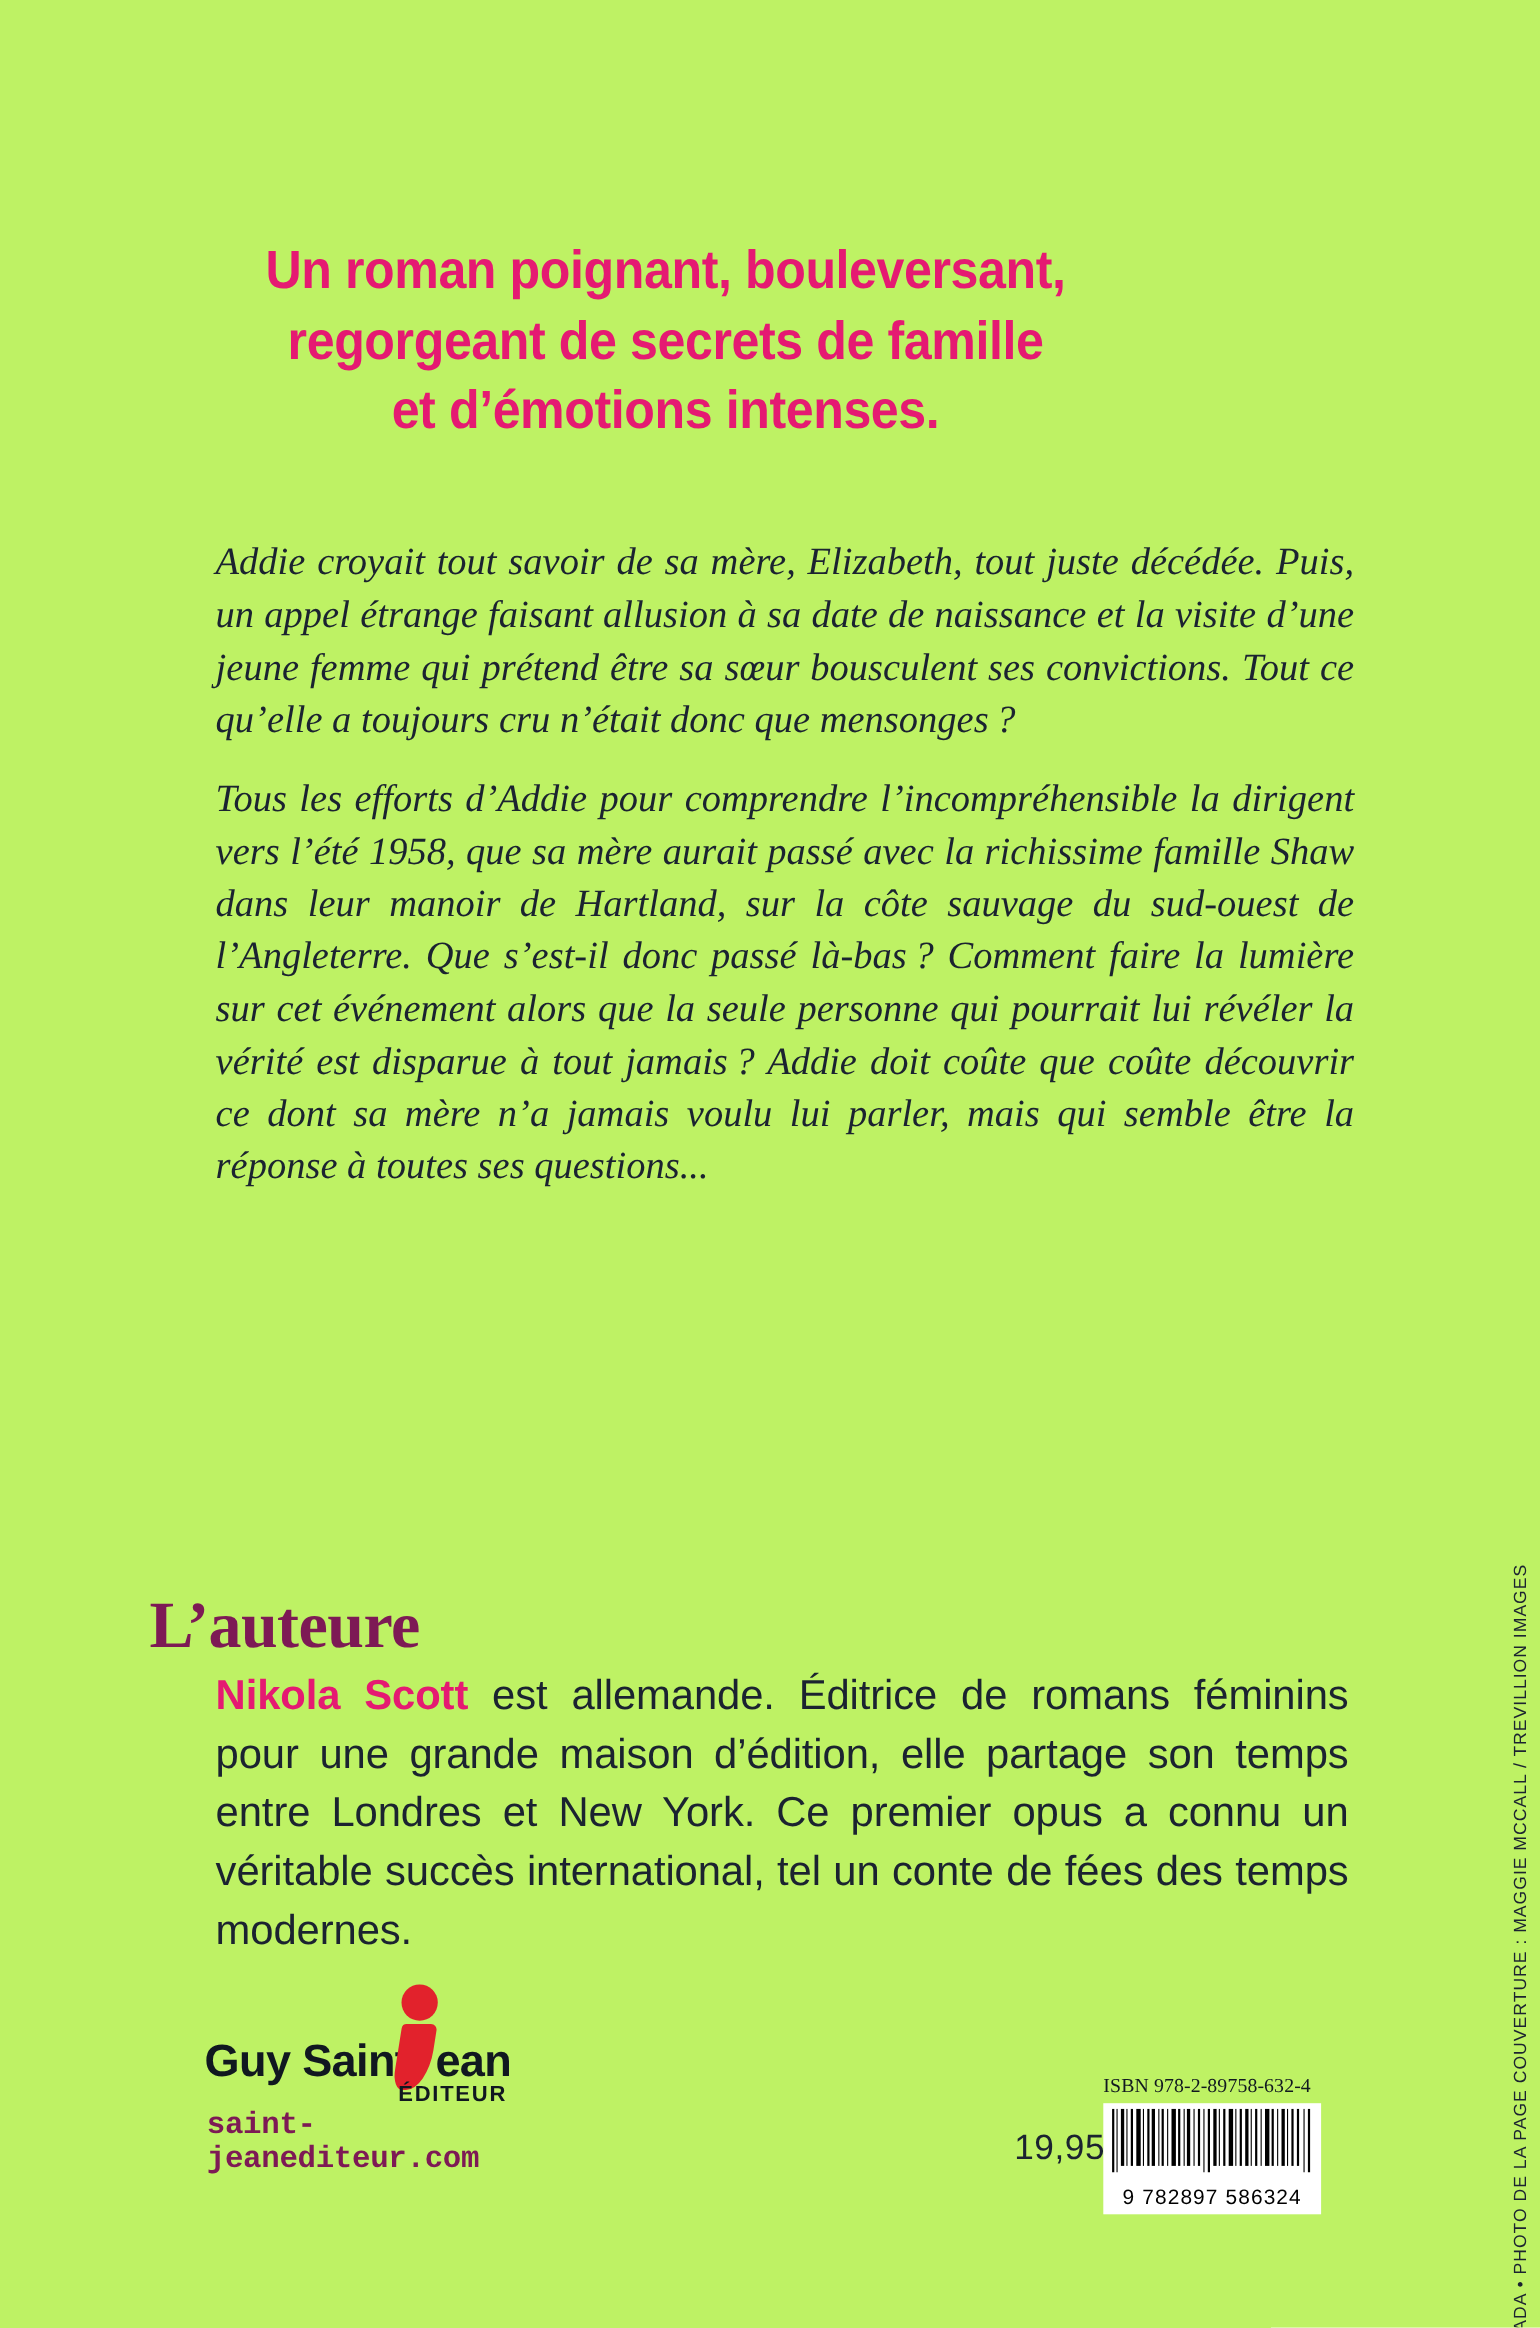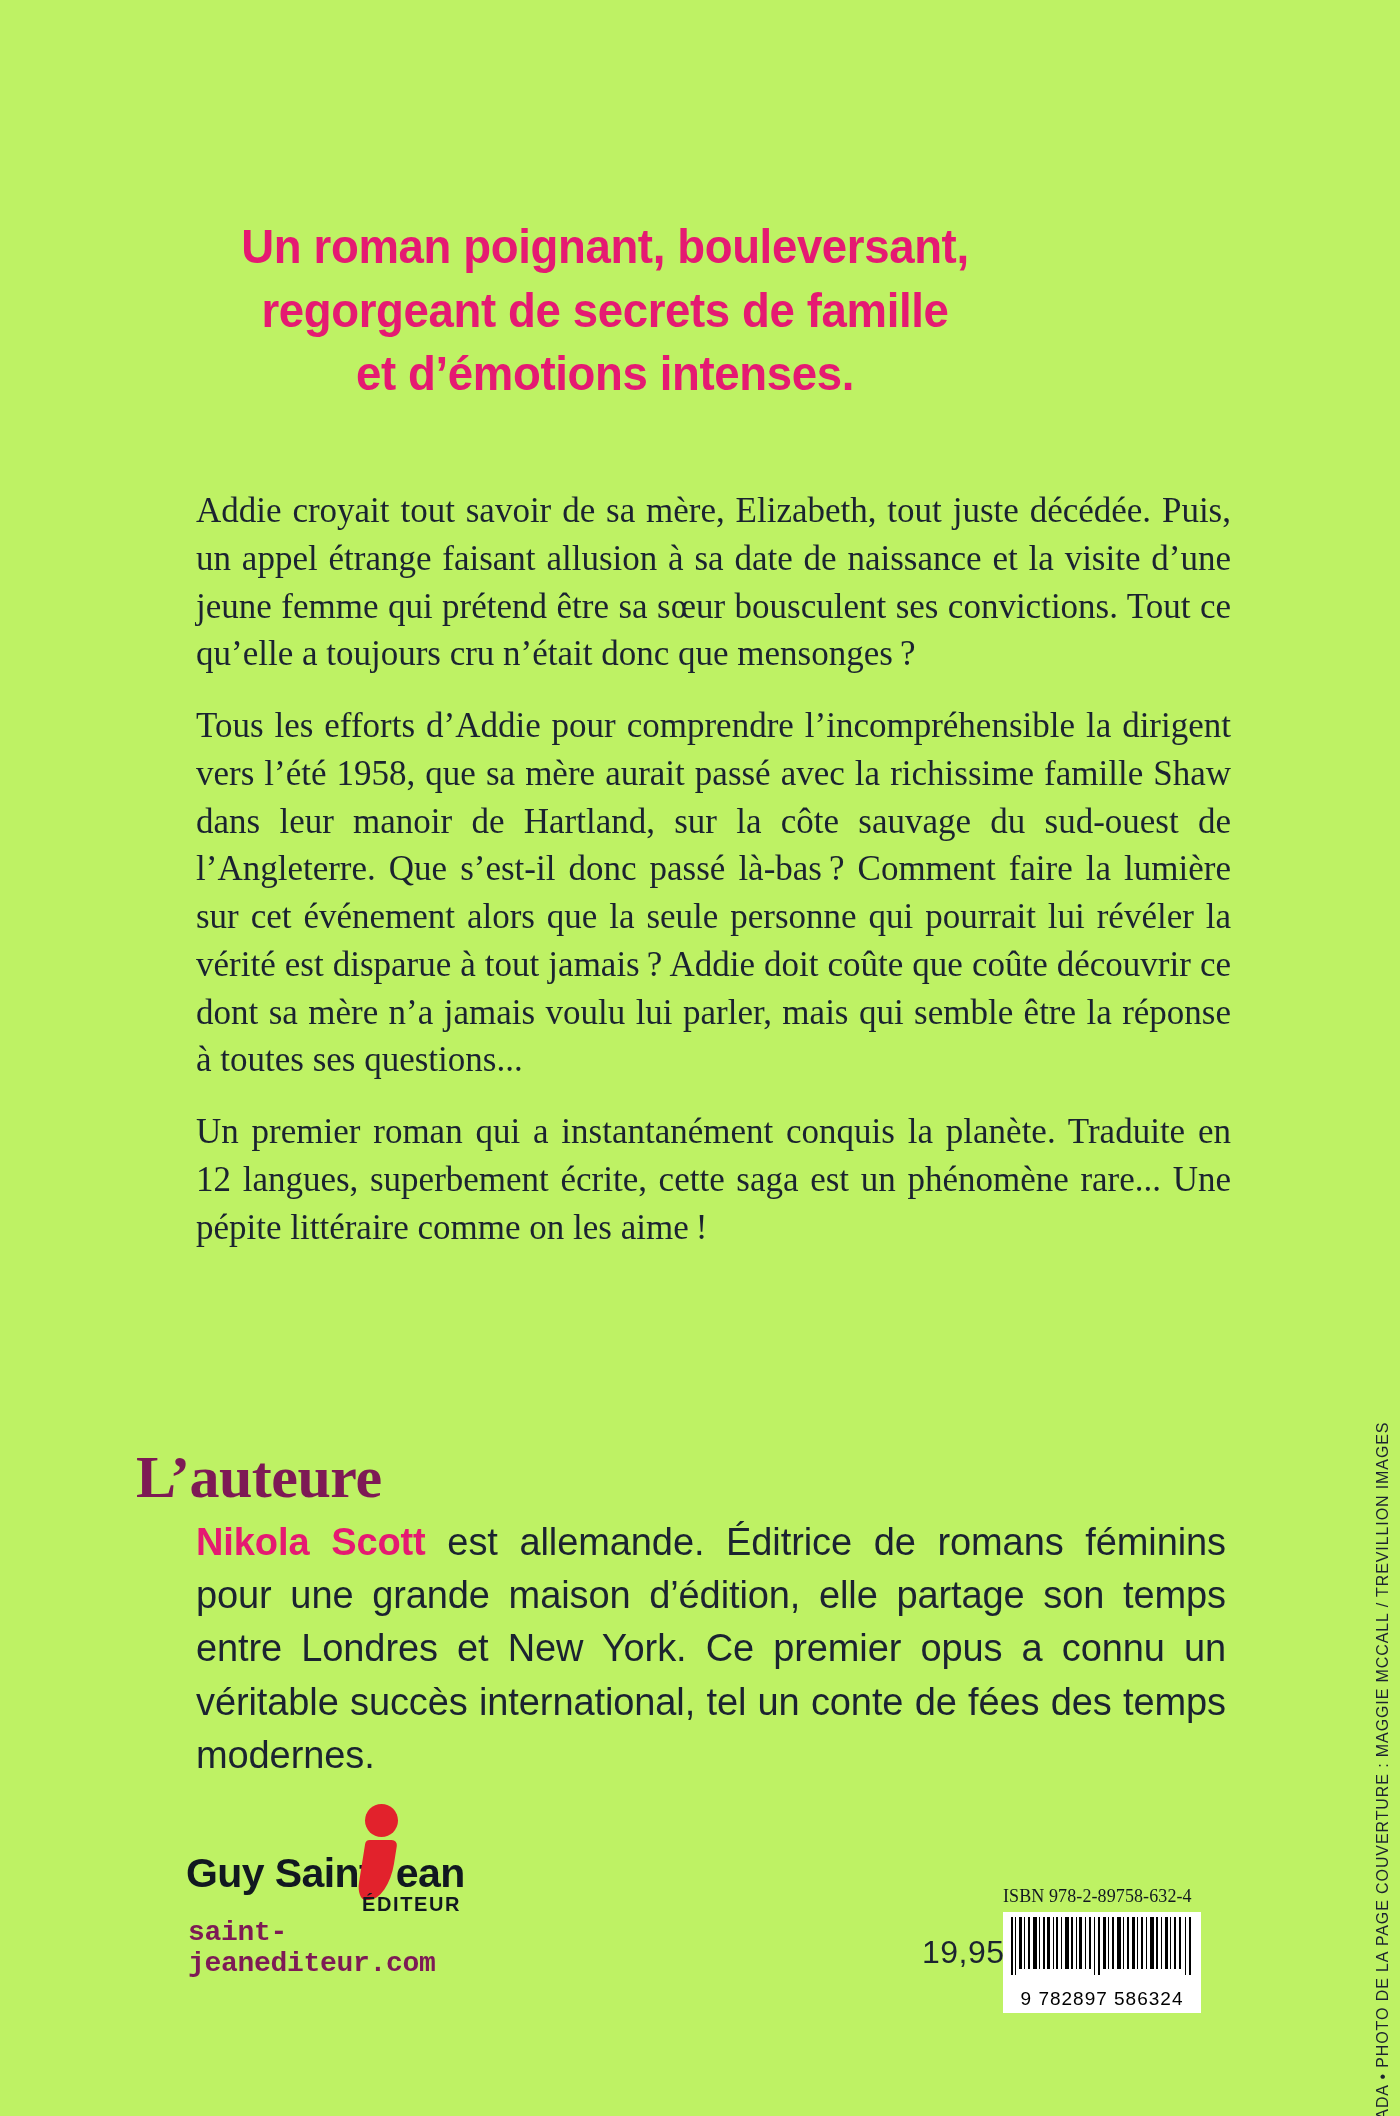--- a/index.html
+++ b/index.html
@@ -45,20 +45,21 @@
     position: absolute;
     left: 196px;
     top: 487px;
     width: 1035px;
     color: #1b2330;
     font-family: "Liberation Serif", serif;
     font-size: 35px;
     line-height: 1.365;
     text-align: justify;
     text-justify: inter-word;
+    font-style: italic;
   }
   .blurb p {
     margin: 0 0 24px 0;
   }
   .blurb p:last-child { margin-bottom: 0; }
 
   
   .author-heading {
     position: absolute;
     left: 136px;
@@ -223,21 +224,20 @@
 
   <div class="headline">
     <span class="hl-line">Un roman poignant, bouleversant,</span>
     <span class="hl-line">regorgeant de secrets de famille</span>
     <span class="hl-line">et d’émotions intenses.</span>
   </div>
 
   <div class="blurb">
     <p>Addie croyait tout savoir de sa mère, Elizabeth, tout juste décédée. Puis, un appel étrange faisant allusion à sa date de naissance et la visite d’une jeune femme qui prétend être sa sœur bousculent ses convictions. Tout ce qu’elle a toujours cru n’était donc que mensonges ?</p>
     <p>Tous les efforts d’Addie pour comprendre l’incompréhensible la dirigent vers l’été 1958, que sa mère aurait passé avec la richissime famille Shaw dans leur manoir de Hartland, sur la côte sauvage du sud-ouest de l’Angleterre. Que s’est-il donc passé là-bas ? Comment faire la lumière sur cet événement alors que la seule personne qui pourrait lui révéler la vérité est disparue à tout jamais ? Addie doit coûte que coûte découvrir ce dont sa mère n’a jamais voulu lui parler, mais qui semble être la réponse à toutes ses questions...</p>
-    <p>Un premier roman qui a instantanément conquis la planète. Traduite en 12 langues, superbement écrite, cette saga est un phénomène rare... Une pépite littéraire comme on les aime !</p>
   </div>
 
   <div class="author-heading">L’auteure</div>
   <div class="author-bio"><span class="author-name">Nikola Scott</span><span> est allemande. Éditrice de romans féminins pour une grande maison d’édition, elle partage son temps entre Londres et New York. Ce premier opus a connu un véritable succès international, tel un conte de fées des temps modernes.</span></div>
 
   <div class="publisher">
     <div class="logo-row">
       <div class="logo-text">Guy Saint-  ean</div>
       <div class="logo-mark">
         <span class="dot"></span>

